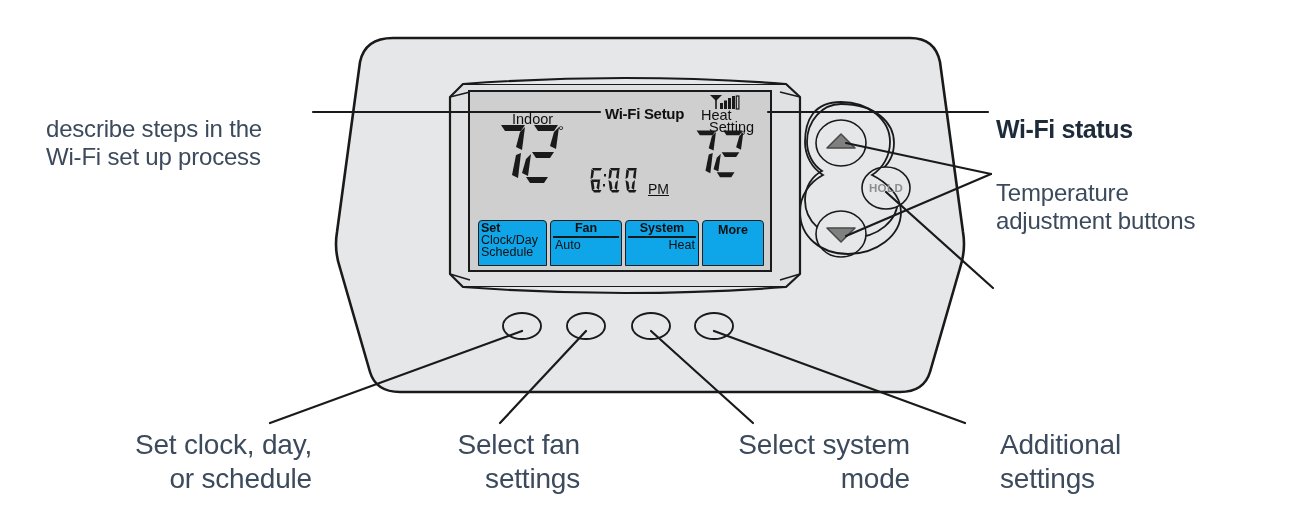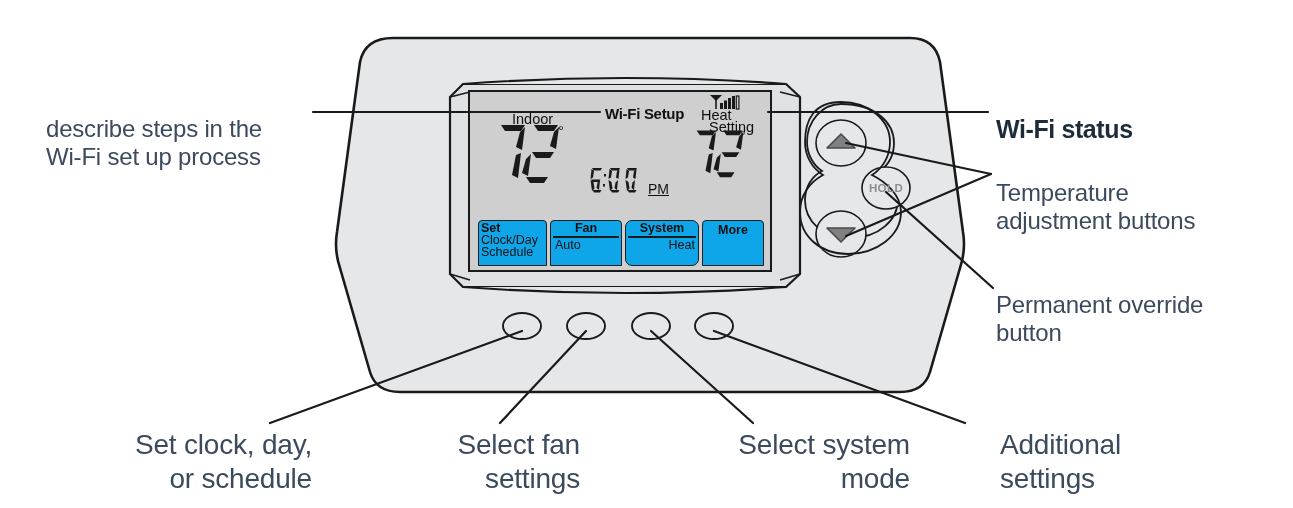--- a/index.html
+++ b/index.html
@@ -128,21 +128,21 @@
   }
   .menu-cell {
     position: relative;
     background: #0ea5e9;
     border: 1.4px solid #1e1e1e;
     border-radius: 4px 4px 0 0;
     box-sizing: border-box;
   }
   .menu-cell.c1 { width: 69px; }
   .menu-cell.c2 { width: 72px; }
-  .menu-cell.c3 { width: 74px; border-radius: 7px; }
+  .menu-cell.c3 { width: 74px; }
   .menu-cell.c4 { width: 62px; }
   .mc-title {
     position: absolute;
     font-size: 12.5px;
     font-weight: bold;
     color: #101010;
     line-height: 1.05;
     white-space: nowrap;
     font-family: "Liberation Sans", sans-serif;
   }
@@ -378,24 +378,20 @@
 
   <div class="callout" id="lbl-wifi-status">
     <span class="hd">Wi-Fi status</span>
   </div>
 
   <div class="callout" id="lbl-temp-adjust">
     <span class="bd">Temperature
 adjustment buttons</span>
   </div>
 
-  <div class="callout" id="lbl-permanent-override">
-    <span class="bd">Permanent override
-button</span>
-  </div>
 
   <div class="bottom-label" id="lbl-set-clock">Set clock, day,
 or schedule</div>
   <div class="bottom-label" id="lbl-select-fan">Select fan
 settings</div>
   <div class="bottom-label" id="lbl-select-system">Select system
 mode</div>
   <div class="bottom-label" id="lbl-additional">Additional
 settings</div>
 

